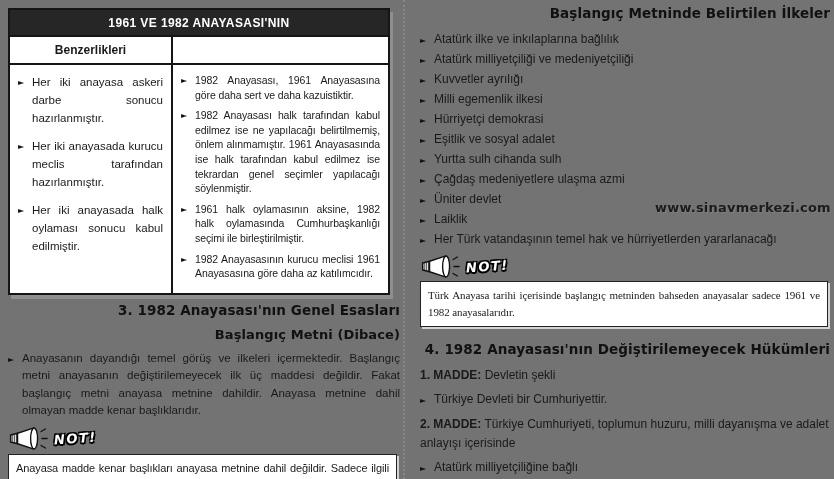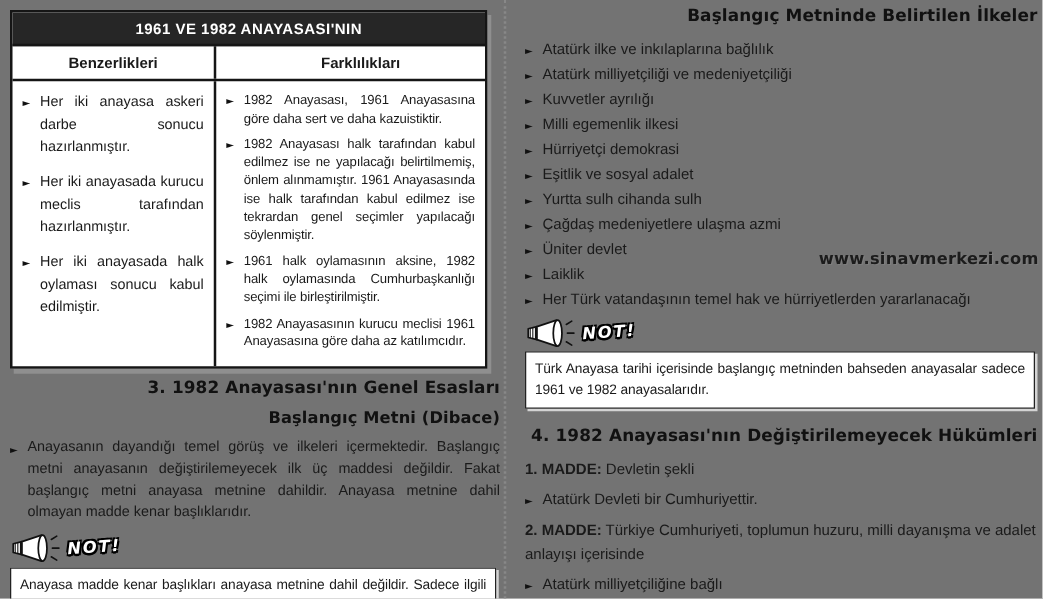--- a/index.html
+++ b/index.html
@@ -45,21 +45,21 @@
   
   .note-head{display:flex;align-items:center;gap:6px;margin-top:7px;height:24px;}
   .note-head svg{display:block;}
   .not-txt{display:inline-block;font-family:"DejaVu Sans",sans-serif;font-weight:bold;font-style:italic;
     font-size:13px;letter-spacing:1.5px;color:#fff;transform:rotate(-4deg);
     text-shadow:-1.5px -1.5px 0 #000,1.5px -1.5px 0 #000,-1.5px 1.5px 0 #000,1.5px 1.5px 0 #000,0 2px 0 #000;}
 
   .note-box{margin-top:3px;border:1.5px solid #222;background:#fff;box-shadow:2px 2px 0 #d4d4d4;
     padding:5px 7px;font-size:11px;line-height:17px;letter-spacing:-0.1px;text-align:justify;}
   .col-left .note-box{width:373px;}
-  .col-right .note-box{width:392px;}
+  .col-right .note-box{width:392px;font-family:Liberation Serif, serif;}
 
   
   .blist{margin-top:11px;}
   .blist .li{font-size:12px;line-height:14px;margin-bottom:6px;}
   .blist .li .blt{transform:translateY(2px);}
   .col-right .note-head{margin-top:8px;}
   .h-display.sec4{margin-top:15px;}
   .madde{margin:9px 0 0;font-size:12px;line-height:19px;}
   .madde b{font-weight:bold;margin-top:24px;}
   .blist.tight{margin-top:7px;}
@@ -75,21 +75,20 @@
 
 <div class="page">
   <div class="divider"></div>
 
   <section class="col-left">
 
     <div class="cmp-table">
       <div class="t-title">1961 VE 1982 ANAYASASI'NIN</div>
       <div class="t-head">
         <div class="th">Benzerlikleri</div>
-        <div class="th">Farklılıkları</div>
       </div>
       <div class="t-body">
         <div class="cell cell-sim">
 
             <div class="li">
               <span class="blt">►</span>
               <span class="li-t">Her iki anayasa askeri darbe sonucu hazırlanmıştır.</span>
             </div>
 
             <div class="li">
@@ -227,21 +226,21 @@
     <div class="note-box">Türk Anayasa tarihi içerisinde başlangıç metninden bahseden anayasalar sadece 1961 ve 1982 anayasalarıdır.</div>
 
     <h2 class="h-display sec4">4. 1982 Anayasası'nın Değiştirilemeyecek Hükümleri</h2>
 
     <p class="madde"><b>1. MADDE:</b> <span>Devletin şekli</span></p>
 
     <div class="blist tight">
 
         <div class="li">
           <span class="blt">►</span>
-          <span class="li-t">Atatürk Devleti bir Cumhuriyettir.</span>
+          <span class="li-t">Türkiye Devleti bir Cumhuriyettir.</span>
         </div>
       </div>
 
     <p class="madde"><b>2. MADDE:</b> <span>Türkiye Cumhuriyeti, toplumun huzuru, milli dayanışma ve adalet anlayışı içerisinde</span></p>
 
     <div class="blist tight">
 
         <div class="li">
           <span class="blt">►</span>
           <span class="li-t">Atatürk milliyetçiliğine bağlı</span>

